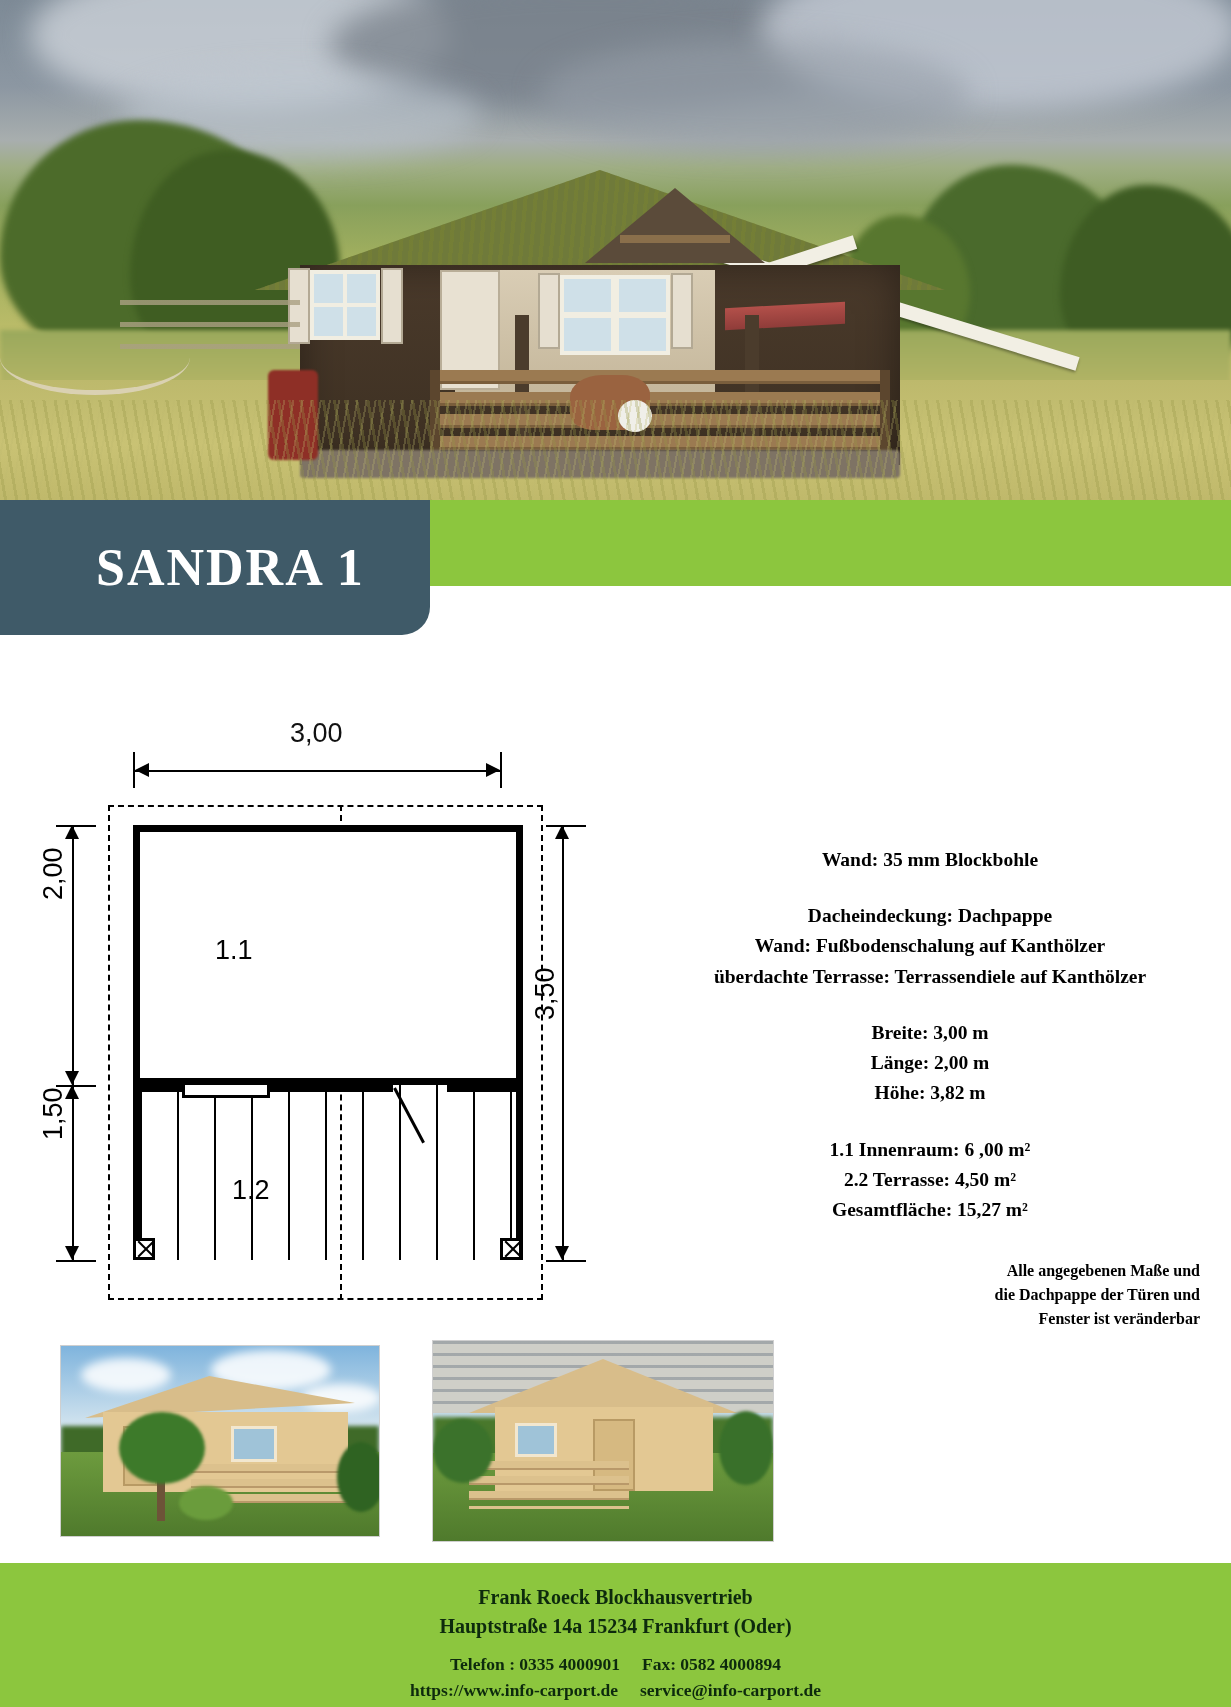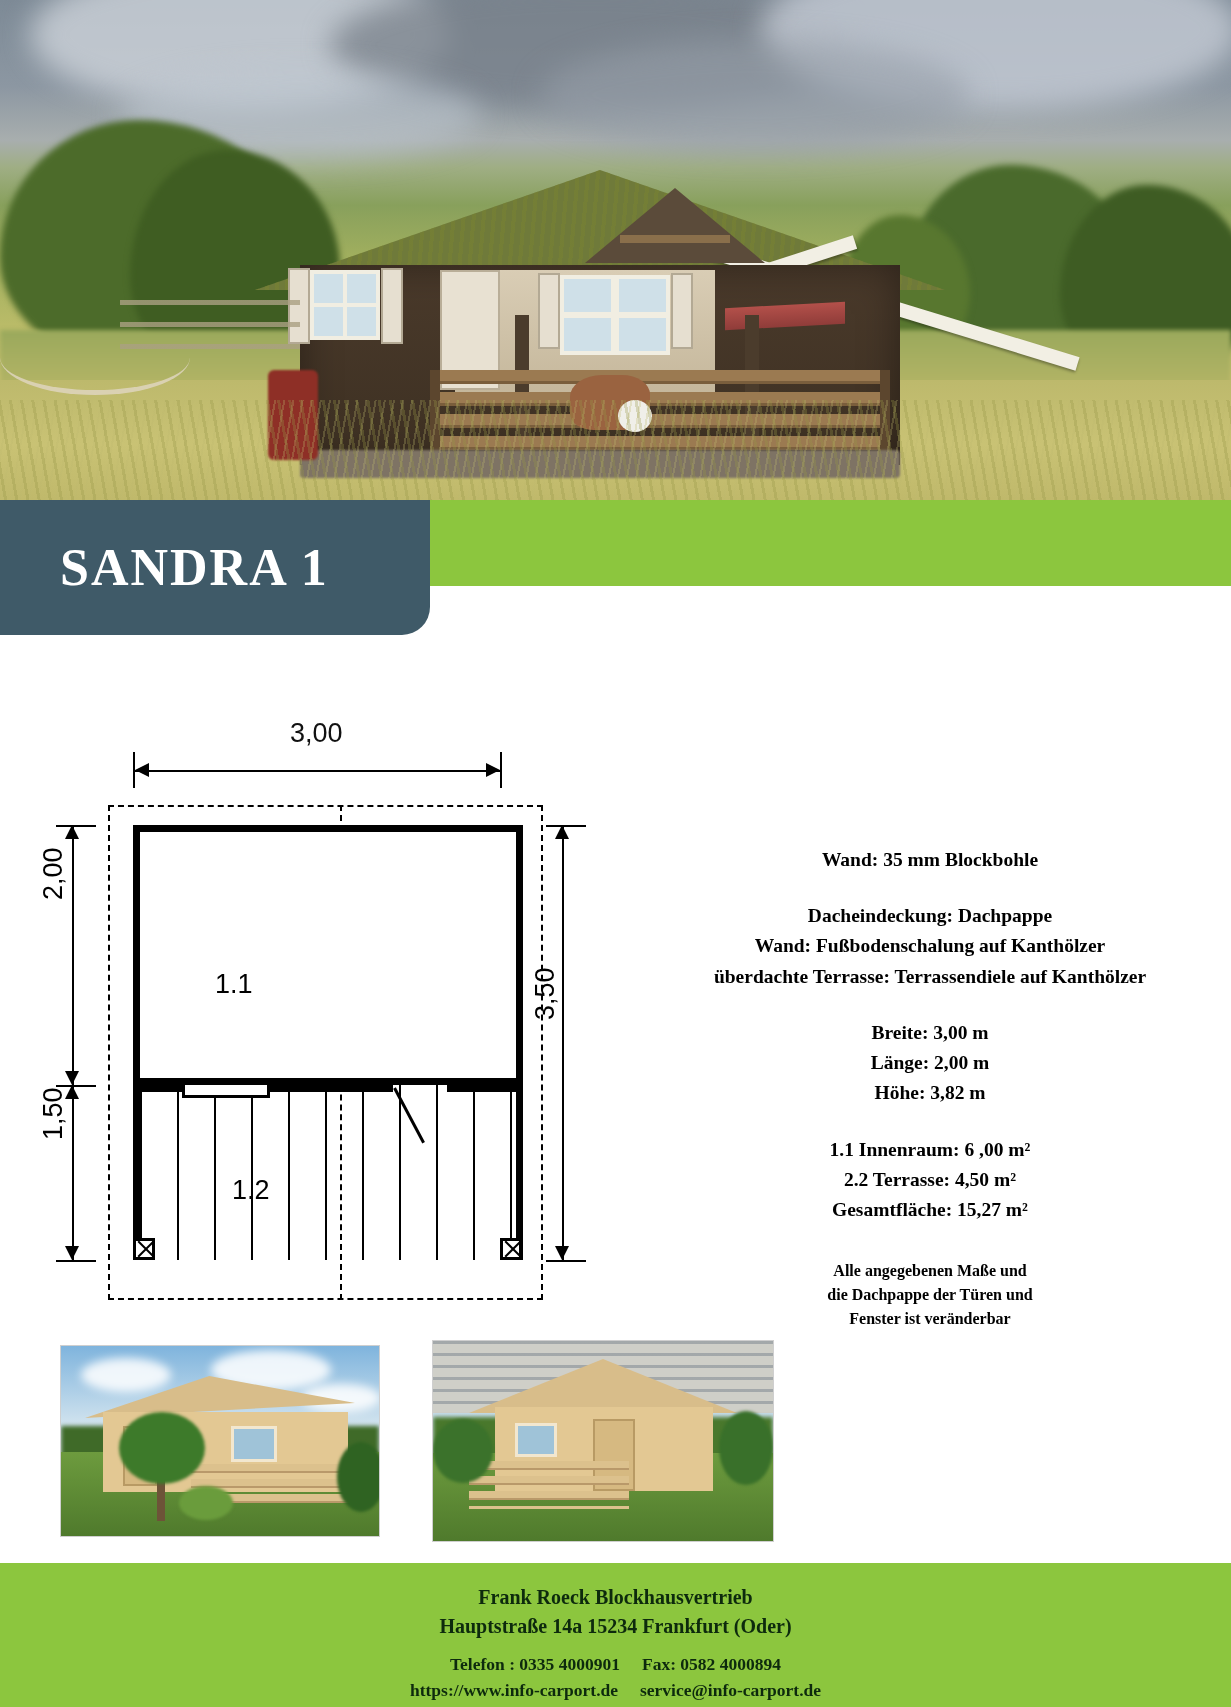--- a/index.html
+++ b/index.html
@@ -209,21 +209,21 @@
     width: 430px; height: 135px;
     background: #3f5a68;
     border-radius: 0 0 28px 0;
     display: flex; align-items: center;
   }
   .title-text {
     color: #ffffff;
     font-size: 52px;
     font-weight: bold;
     letter-spacing: 2px;
-    margin-left: 60px;
+    margin-left: 96px;
     font-family: "Liberation Serif", serif;
   }
 
   .dim-text { font-size: 27px; color: #111; font-family: "Liberation Sans", sans-serif; }
 
   .top-dim-label { position: absolute; left: 290px; top: 718px; }
   .top-dim-line {
     position: absolute; left: 135px; top: 770px; width: 365px; height: 0;
     border-top: 2px solid #000;
   }
@@ -248,21 +248,21 @@
   .dashed-mid {
     position: absolute; left: 340px; top: 805px; height: 495px;
     border-left: 2px dashed #000;
   }
   .room-rect {
     position: absolute; left: 133px; top: 825px; width: 390px; height: 260px;
     border: 7px solid #000;
     box-sizing: border-box;
     background: #fff;
   }
-  .room-label-11 { position: absolute; left: 215px; top: 969px; font-size: 27px; font-family: "Liberation Sans", sans-serif; }
+  .room-label-11 { position: absolute; left: 215px; top: 935px; font-size: 27px; font-family: "Liberation Sans", sans-serif; }
   .room-label-12 { position: absolute; left: 232px; top: 1175px; font-size: 27px; font-family: "Liberation Sans", sans-serif; }
 
   .terrace {
     position: absolute; left: 133px; top: 1085px; width: 390px; height: 175px;
     border-left: 7px solid #000;
     border-right: 7px solid #000;
     box-sizing: border-box;
     background:
       repeating-linear-gradient(to right, #000 0 2px, rgba(0,0,0,0) 2px 37px);
   }
@@ -329,20 +329,21 @@
     font-weight: bold;
     font-size: 19.5px;
     color: #000;
     line-height: 1.55;
   }
   .specs .group { margin-bottom: 26px; text-align: center; }
   .specs .note {
     font-size: 16px;
     line-height: 1.5;
     margin-top: 34px;
+    text-align: right;
   }
 
   
   .thumb {
     position: absolute; overflow: hidden;
     border: 1px solid #cfcfcf;
   }
   .thumb1 { left: 60px; top: 1345px; width: 318px; height: 190px; }
   .thumb2 { left: 432px; top: 1340px; width: 340px; height: 200px; }
   .th-sky {

